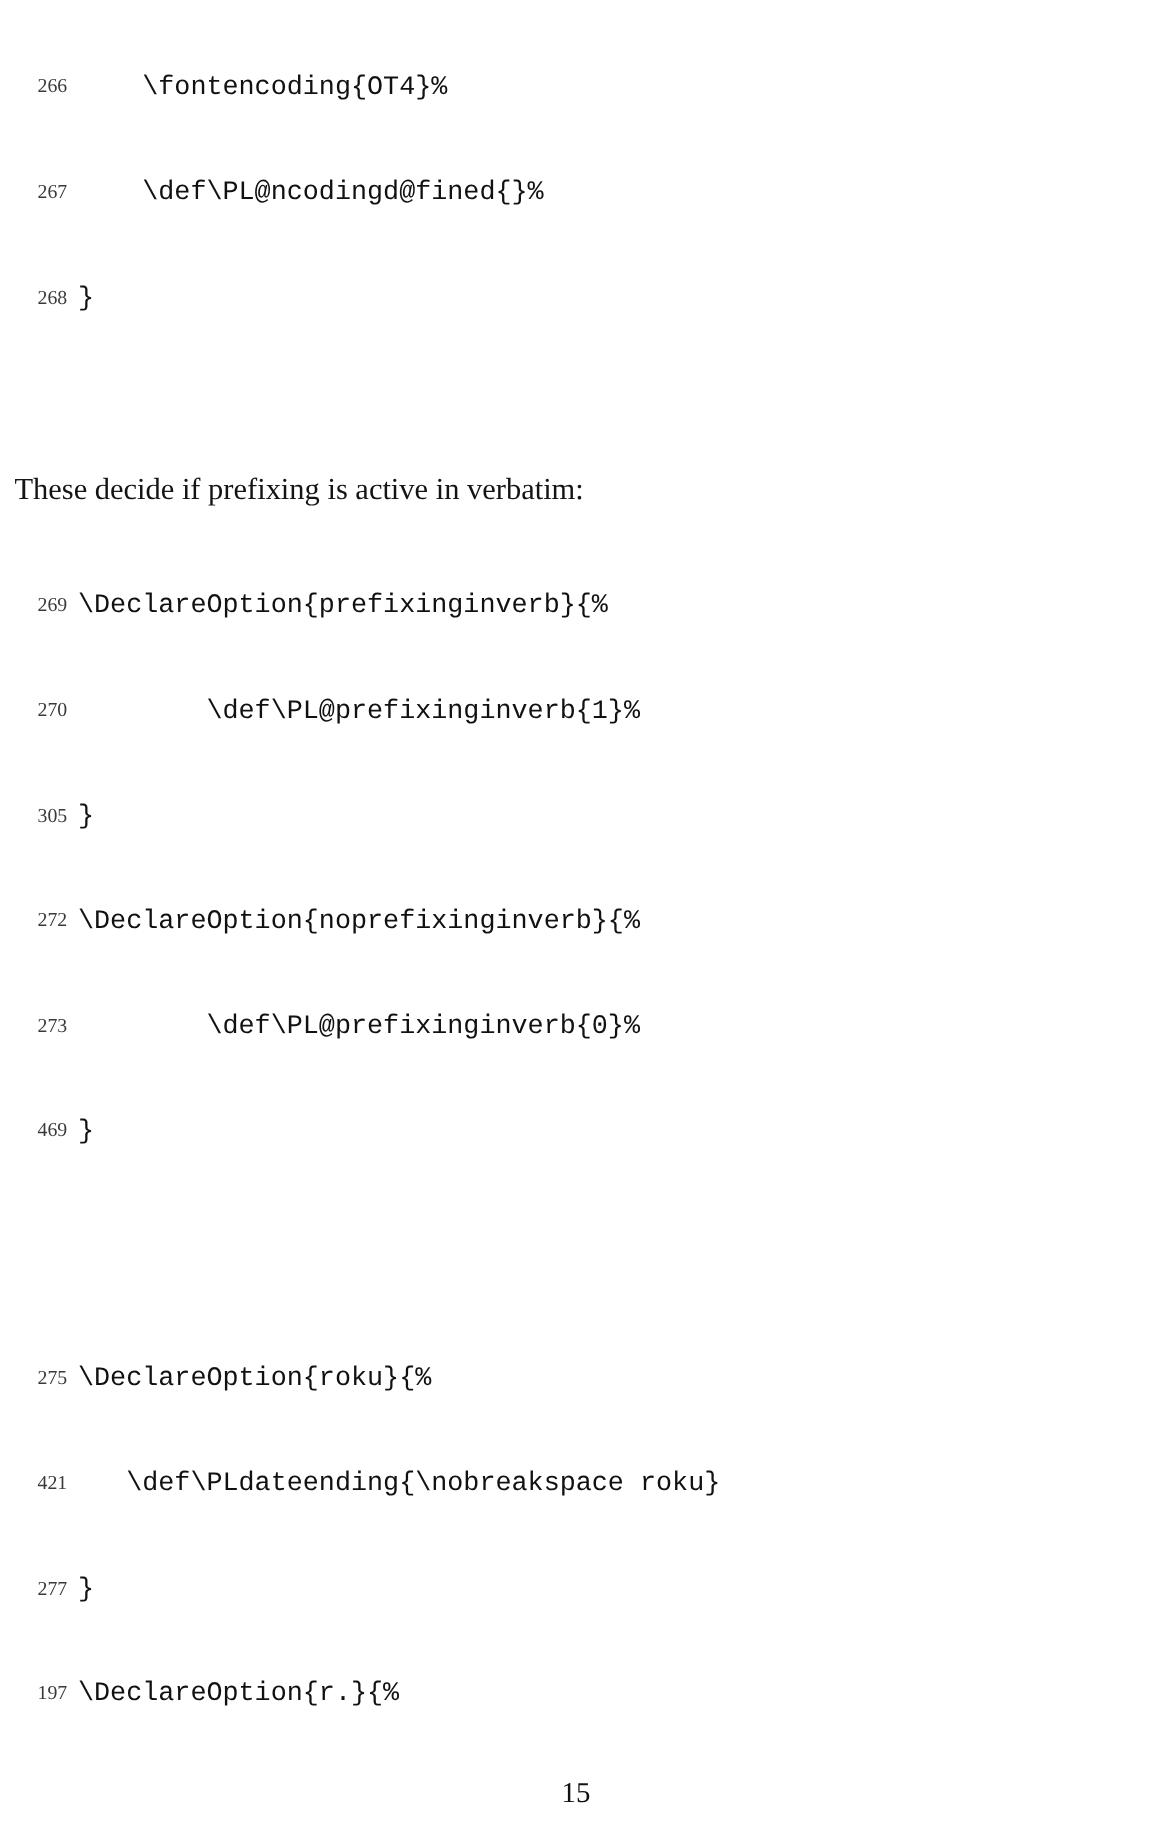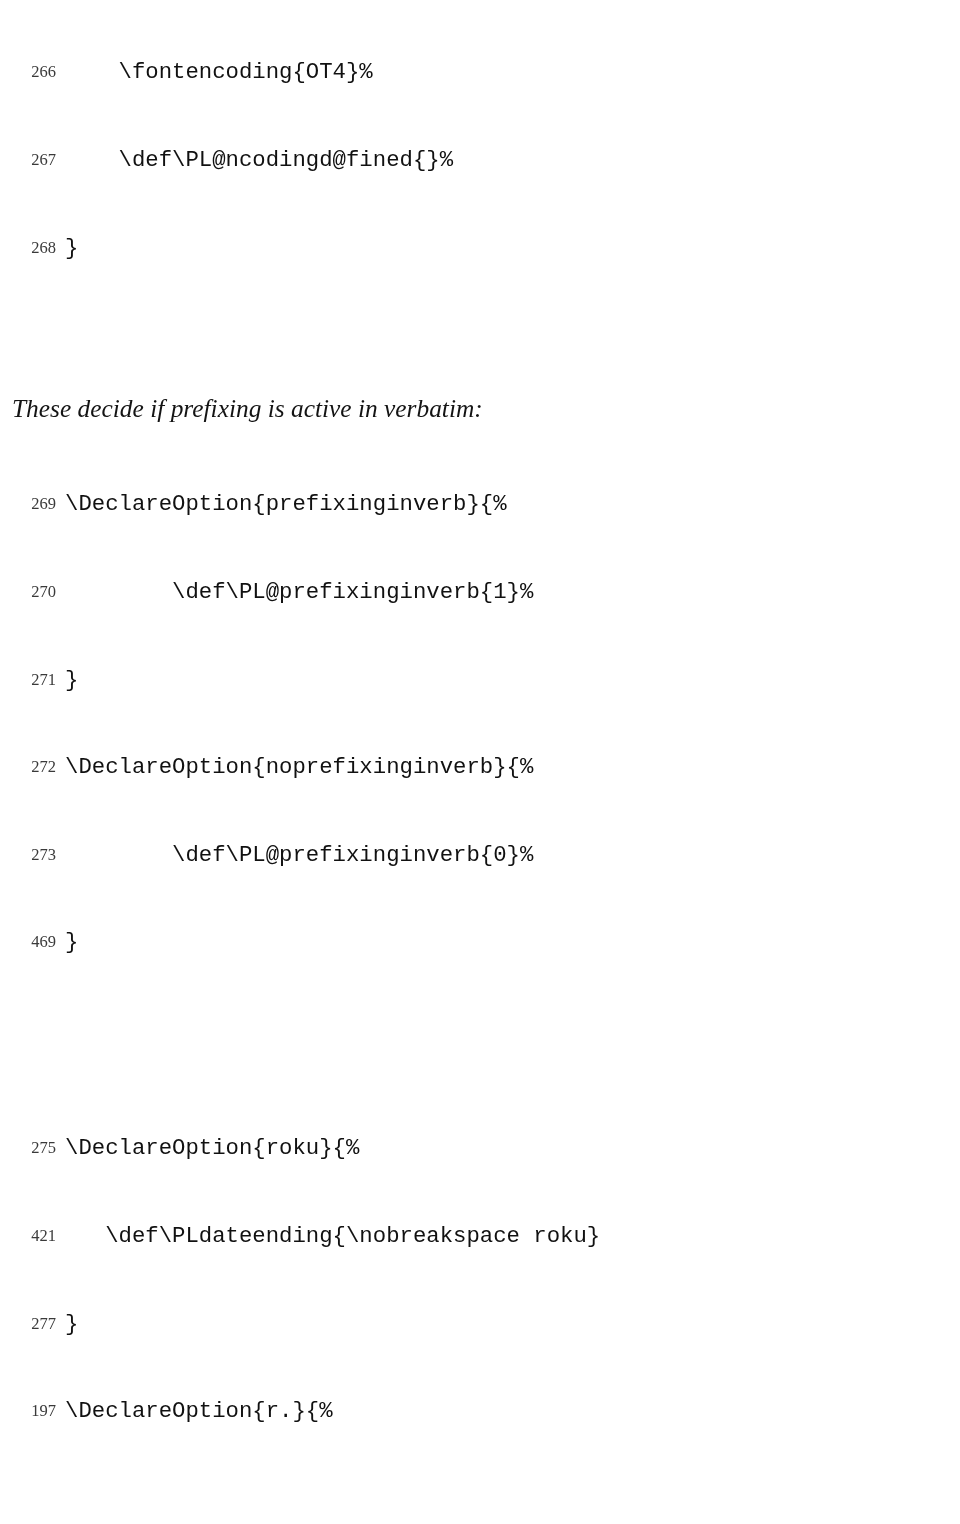--- a/index.html
+++ b/index.html
@@ -78,21 +78,21 @@
   
   p.body {
     font-size: 25.4px;
     line-height: 30.8px;
     margin: 0;
     text-align: justify;
     text-justify: inter-word;
     color: #141414;
     hyphens: none;
   }
-  p.body.noindent { text-indent: 0; font-style: italic; }
+  p.body.noindent { text-indent: 0; }
 
   
   .gap-lg { height: 46px; }
   .gap-md { height: 26px; }
   .gap-sm { height: 14px; }
   .gap-xs { height: 8px; }
 
   
   .folio {
     position: absolute;
@@ -121,21 +121,21 @@
 
   <div class="gap-md"></div>
 
   <p class="body noindent">These decide if prefixing is active in verbatim:</p>
 
   <div class="gap-xs"></div>
 
   <div class="listing">
     <span class="codeline"><span class="lineno">269</span><span class="codetext">\DeclareOption{prefixinginverb}{%</span></span>
     <span class="codeline"><span class="lineno">270</span><span class="codetext">        \def\PL@prefixinginverb{1}%</span></span>
-    <span class="codeline"><span class="lineno">271</span><span class="codetext">}</span></span>
+    <span class="codeline"><span class="lineno">305</span><span class="codetext">}</span></span>
     <span class="codeline"><span class="lineno">272</span><span class="codetext">\DeclareOption{noprefixinginverb}{%</span></span>
     <span class="codeline"><span class="lineno">273</span><span class="codetext">        \def\PL@prefixinginverb{0}%</span></span>
     <span class="codeline"><span class="lineno">469</span><span class="codetext">}</span></span>
   </div>
 
   <div class="gap-lg"></div>
 
 
   <div class="gap-sm"></div>
 
@@ -144,14 +144,15 @@
     <span class="codeline"><span class="lineno">421</span><span class="codetext">   \def\PLdateending{\nobreakspace roku}</span></span>
     <span class="codeline"><span class="lineno">277</span><span class="codetext">}</span></span>
     <span class="codeline"><span class="lineno">197</span><span class="codetext">\DeclareOption{r.}{%</span></span>
     
     
     
     
     
   </div>
 
+  <div class="folio">15</div>
 
 </div>
 
 </body></html>

